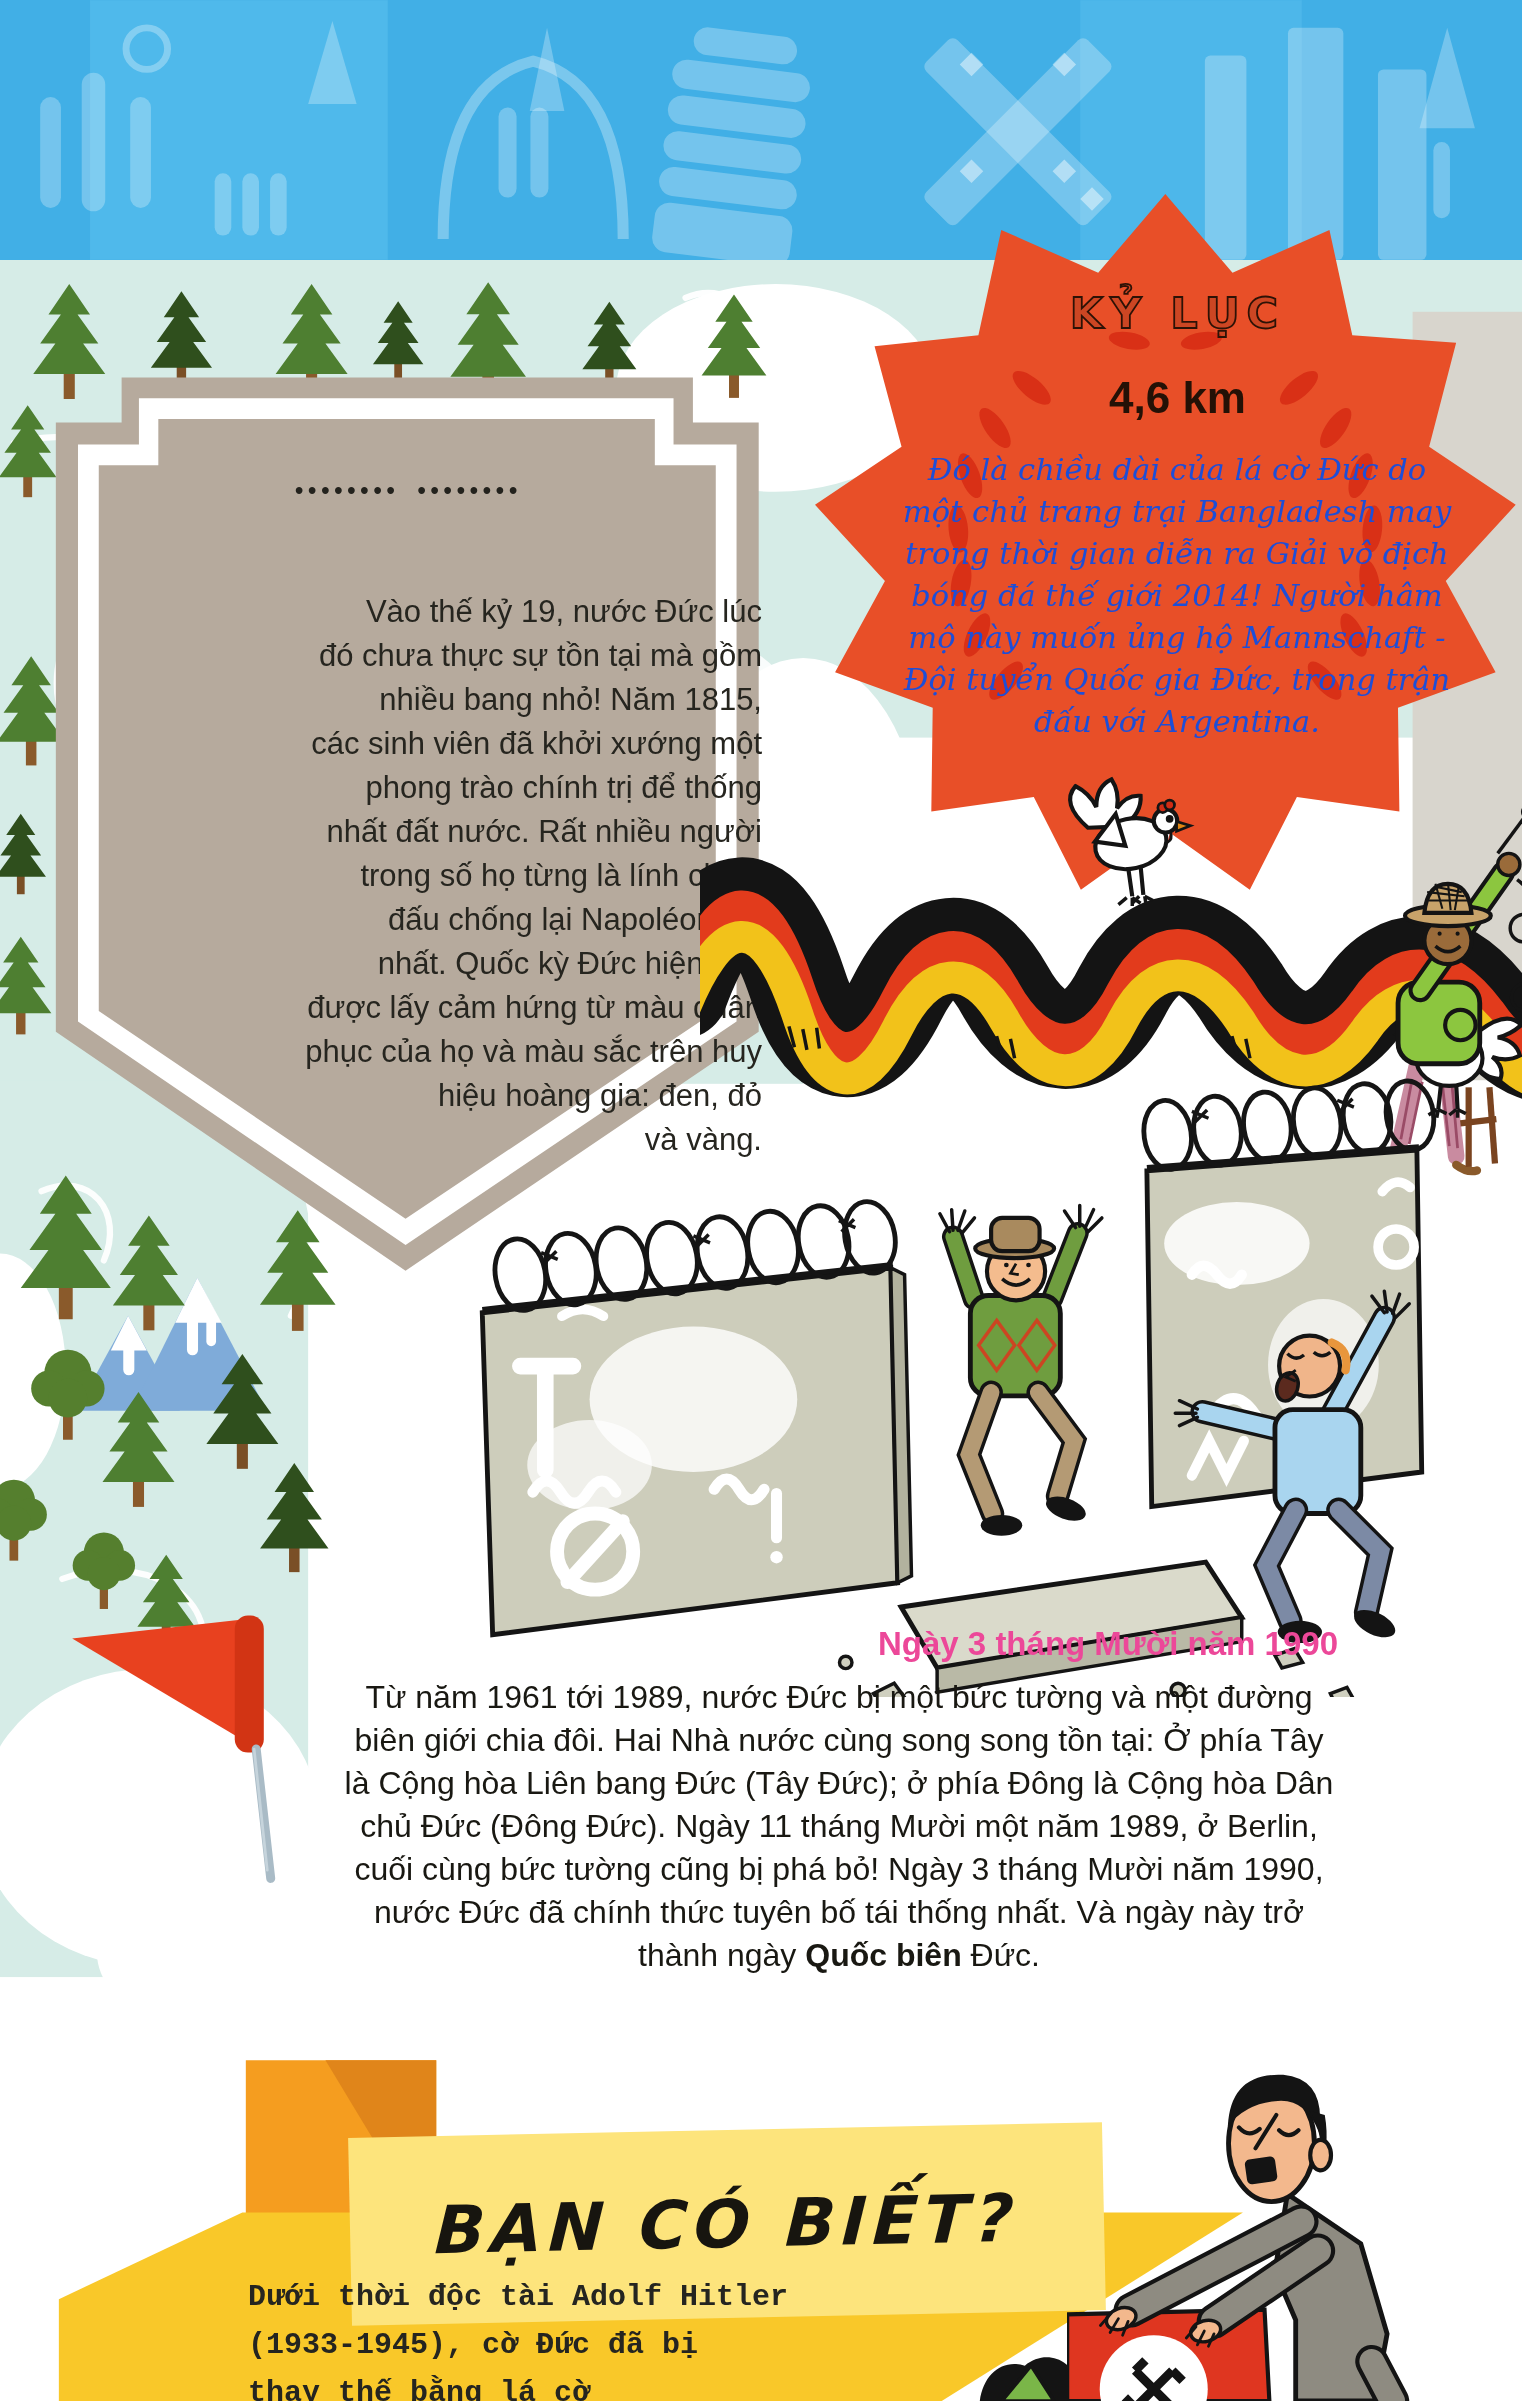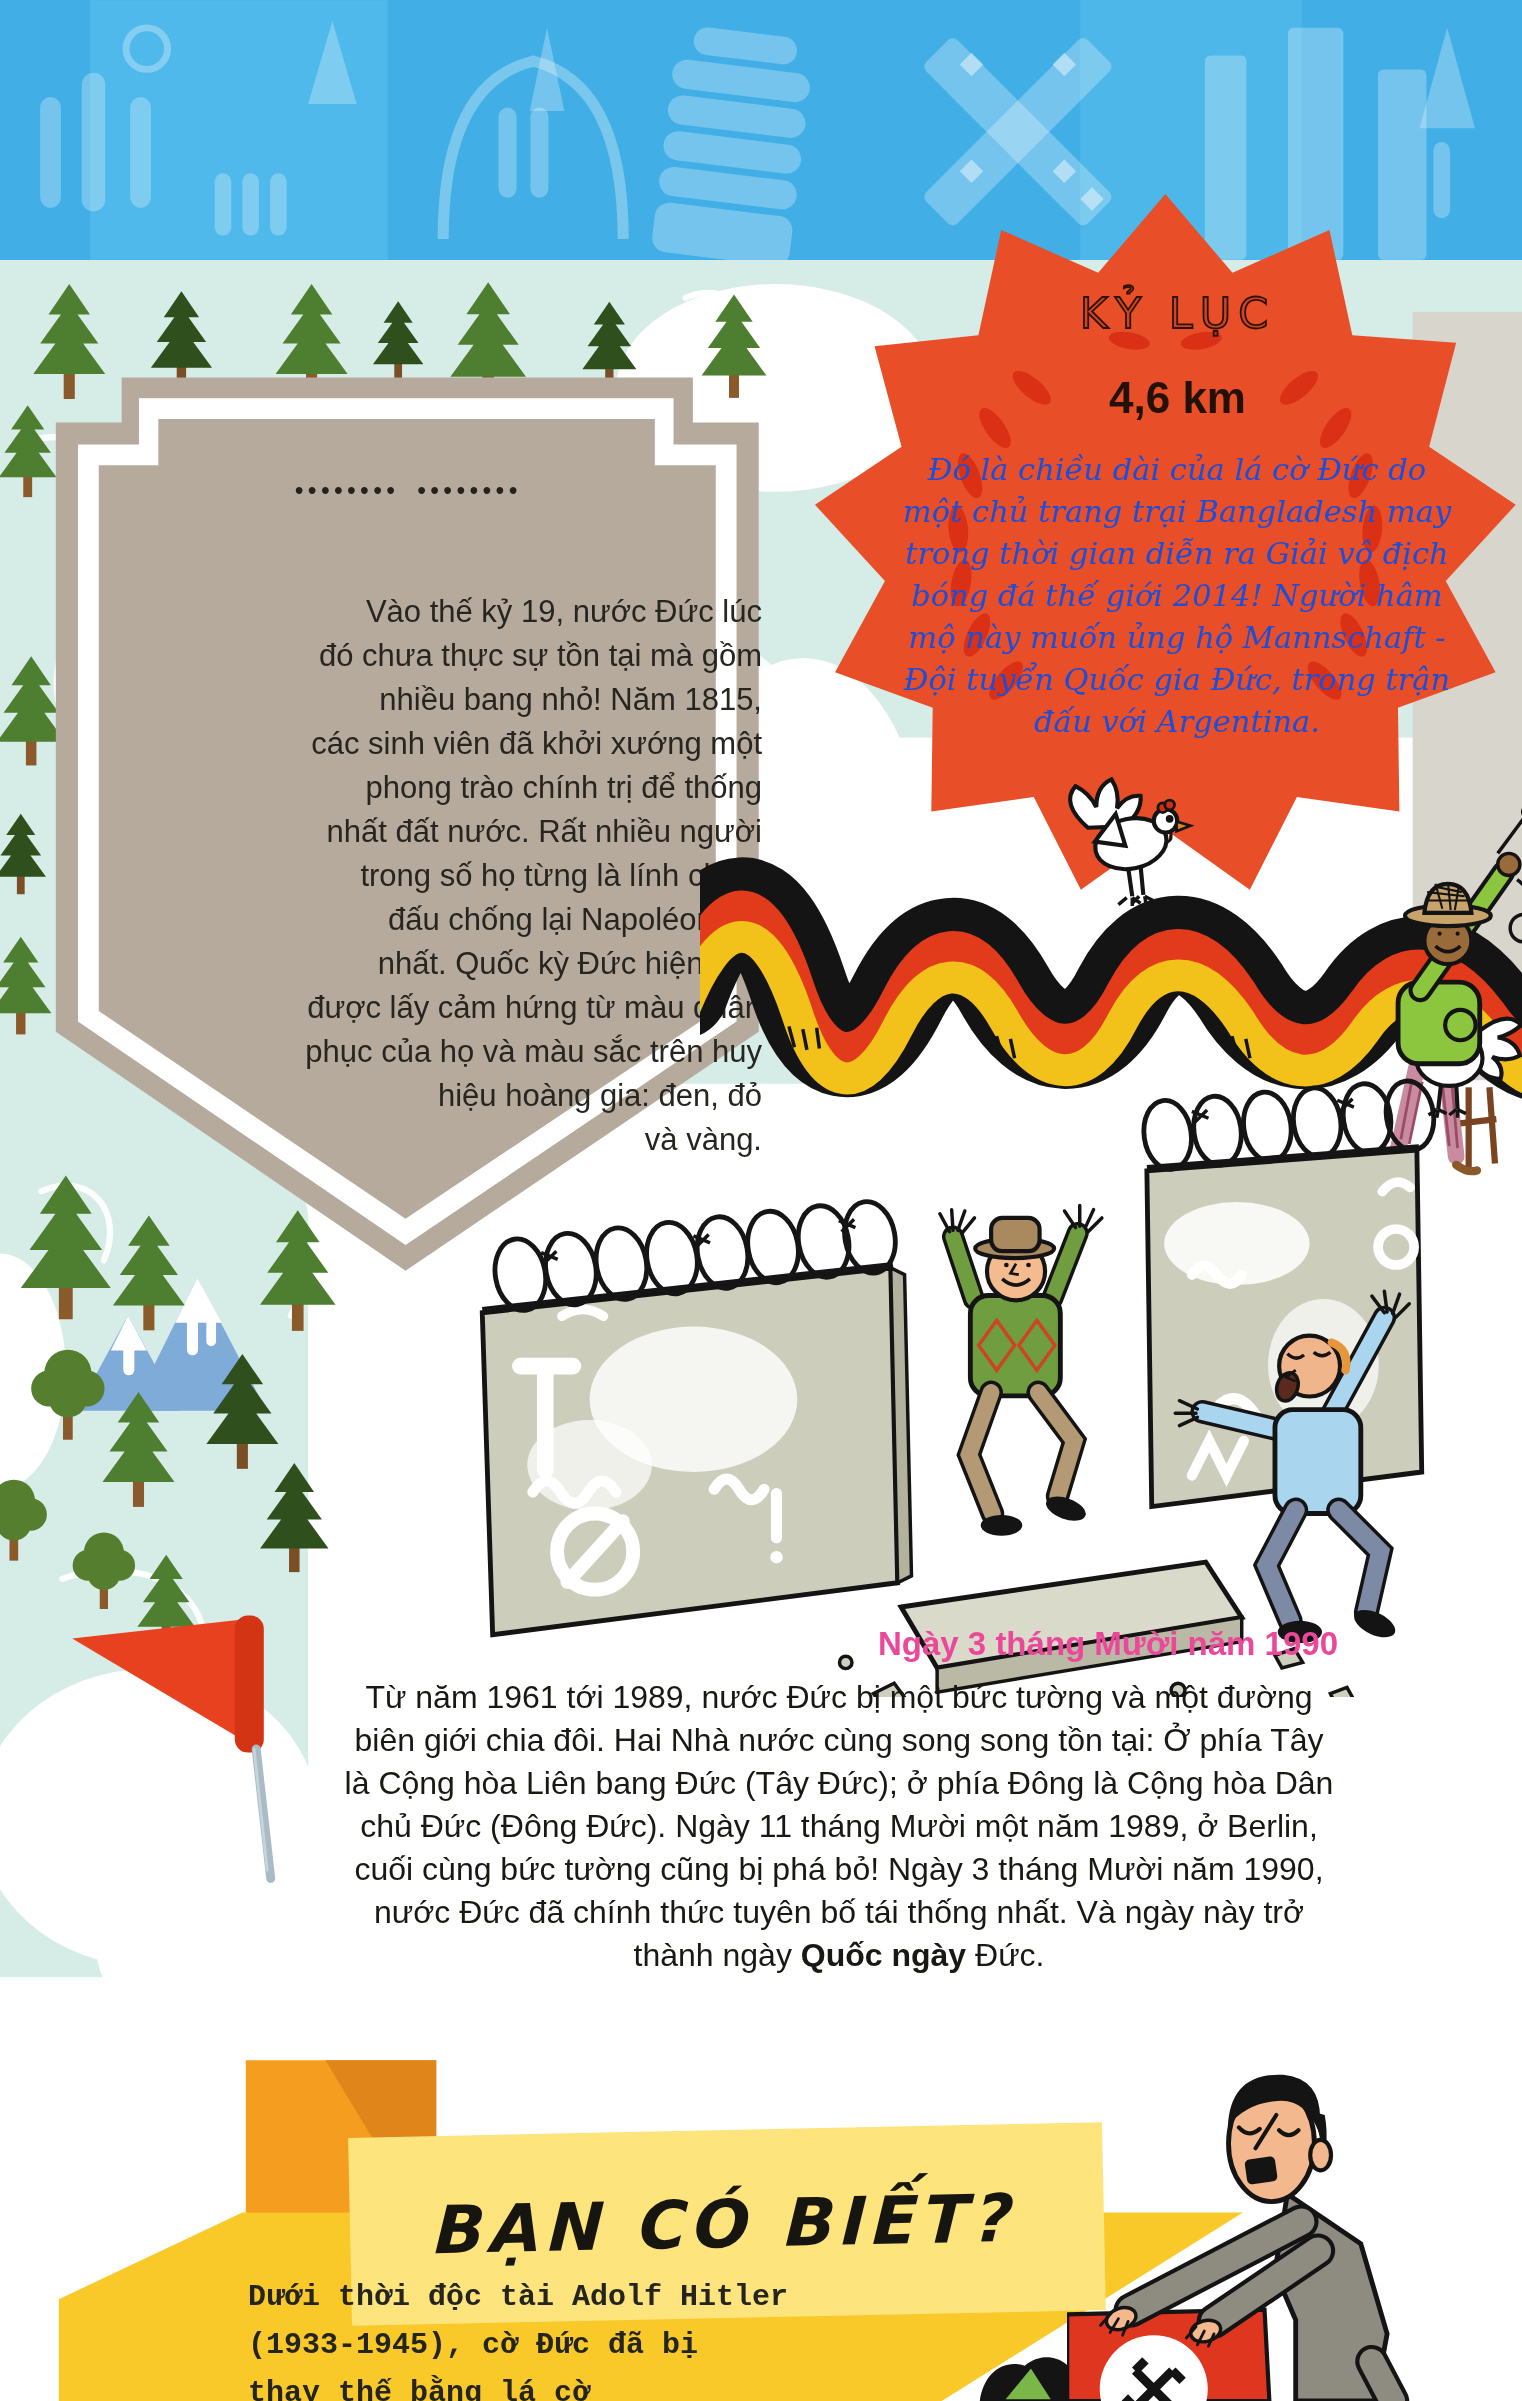--- a/index.html
+++ b/index.html
@@ -21,21 +21,21 @@
   #badge-title-row .dots{font-size:23.6px;font-weight:700;letter-spacing:4.8px;color:#23221d;}
   #badge-title{font-size:43px;font-weight:800;letter-spacing:0.7px;font-stretch:condensed;}
   #badge-body{
     left:125px;top:590px;width:637px;text-align:right;white-space:pre-line;
     font-size:31px;line-height:44px;color:#26251f;font-weight:400;
   }
 
   
   #record-title{
     left:866px;top:288px;width:623px;text-align:center;
-    font-family:"DejaVu Sans", sans-serif;font-size:43px;font-weight:400;letter-spacing:7px;
+    font-family:"DejaVu Sans", sans-serif;font-size:43px;font-weight:700;letter-spacing:7px;
     color:rgba(45,18,6,0.15);-webkit-text-stroke:1.8px #2d1206;
   }
   #record-value{
     left:866px;top:373px;width:623px;text-align:center;
     font-size:44px;font-weight:700;color:#241106;font-stretch:condensed;
   }
   #record-body{
     left:862px;top:449px;width:630px;text-align:center;white-space:pre-line;
     font-family:"DejaVu Serif", serif;font-style:italic;
     font-size:30.5px;line-height:42px;color:#1d4ed8;
@@ -481,21 +481,21 @@
     <line x1="298" y1="205" x2="317" y2="380" stroke="#c6d4dc" stroke-width="4" stroke-linecap="round"></line>
   </svg>
 
   <div class="abs" id="reunif-heading">Ngày 3 tháng Mười năm 1990</div>
   <div class="abs" id="reunif-body"><span>Từ năm 1961 tới 1989, nước Đức bị một bức tường và một đường
 biên giới chia đôi. Hai Nhà nước cùng song song tồn tại: Ở phía Tây
 là Cộng hòa Liên bang Đức (Tây Đức); ở phía Đông là Cộng hòa Dân
 chủ Đức (Đông Đức). Ngày 11 tháng Mười một năm 1989, ở Berlin,
 cuối cùng bức tường cũng bị phá bỏ! Ngày 3 tháng Mười năm 1990,
 nước Đức đã chính thức tuyên bố tái thống nhất. Và ngày này trở
-thành ngày </span><b>Quốc ngày</b><span> Đức.</span></div>
+thành ngày </span><b>Quốc biên</b><span> Đức.</span></div>
 
   <svg class="abs" style="left:0;top:2036px;" width="1522" height="365" viewBox="0 0 2198 527">
     <polygon points="355,35 630,35 630,330 492,268 355,390" fill="#f59d1f"></polygon>
     <polygon points="470,35 630,35 630,300" fill="#e0851a"></polygon>
     <polygon points="85,380 350,255 1795,255 1360,527 85,527" fill="#f9c829"></polygon>
     <g>
       <path d="M1415,527 C1420,488 1448,466 1480,476 C1508,452 1548,466 1554,498 L1560,527 Z" fill="#141414"></path>
       <polygon points="1447,527 1489,476 1522,527" fill="#7ab648" stroke="#141414" stroke-width="5"></polygon>
     </g>
   </svg>

